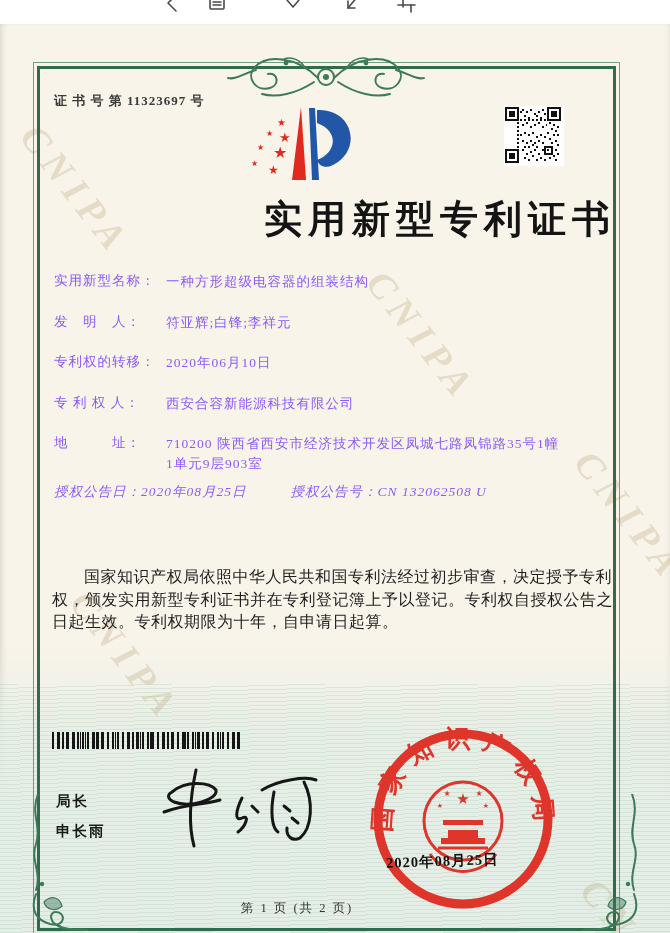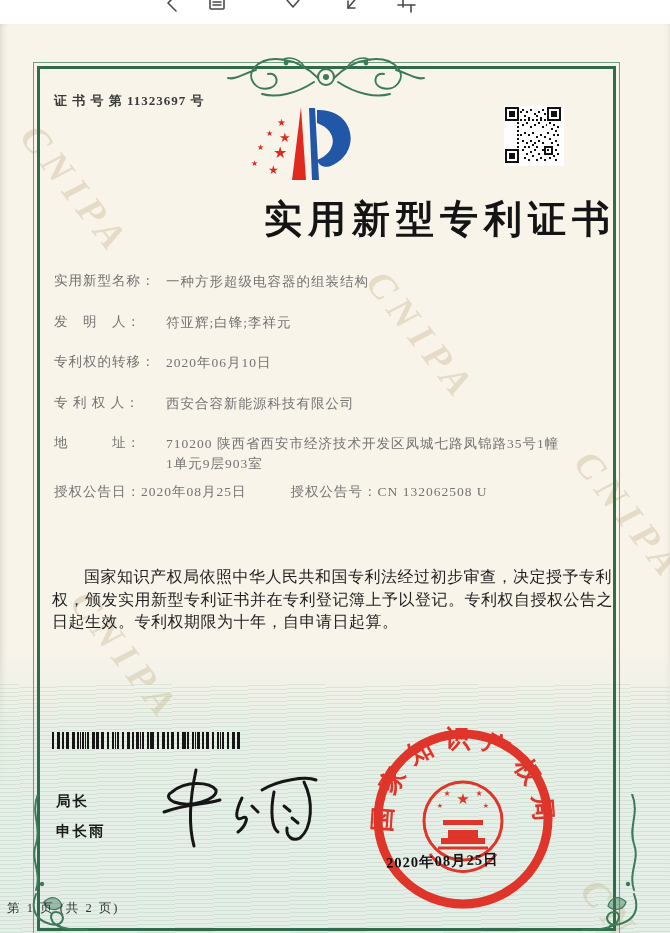--- a/index.html
+++ b/index.html
@@ -25,43 +25,43 @@
   
   .wm{position:absolute;z-index:1;font-size:38px;font-style:italic;font-weight:bold;
       letter-spacing:8px;color:rgba(199,182,148,.40);transform:rotate(52deg);transform-origin:left top;white-space:nowrap;}
   
   .certno{position:absolute;left:54px;top:68px;font-size:13px;letter-spacing:1px;color:#3a3a3a;z-index:3;font-weight:bold;}
   .logo{position:absolute;left:235px;top:80px;width:120px;height:95px;z-index:3;}
   .qr{position:absolute;left:504px;top:82px;width:58px;height:58px;z-index:3;background:#fff;padding:1px;}
   .title{position:absolute;left:36px;top:170px;width:580px;text-align:right;font-size:38px;font-weight:bold;
          letter-spacing:6px;color:#141414;z-index:3;}
   
-  .fields{position:absolute;left:54px;top:248px;width:560px;z-index:3;font-size:13.5px;letter-spacing:1px;color:#737373;}
+  .fields{position:absolute;left:54px;top:248px;width:560px;z-index:3;font-size:13.5px;letter-spacing:1px;color:#8b5cf6;}
   .frow{margin-bottom:21px;display:flex;align-items:flex-start;}
   .flabel{flex:0 0 112px;white-space:nowrap;}
   .fvalue{display:inline-block;max-width:420px;line-height:1.45;}
   .grantrow{display:flex;gap:44px;margin-top:3px;}
-  .gpair{white-space:nowrap;}
+  .gpair{white-space:nowrap;font-style:italic;}
   
   .paras{position:absolute;left:52px;top:542px;width:568px;z-index:3;font-size:16px;line-height:22.5px;color:#1f1f1f;}
   .paras p{margin:0;text-indent:2em;letter-spacing:.5px;}
   
   .barcode{position:absolute;left:52px;top:708px;width:188px;height:17px;z-index:3;
     background:
       repeating-linear-gradient(90deg,#161616 0 2px,rgba(0,0,0,0) 2px 5px),
       repeating-linear-gradient(90deg,#161616 0 1px,rgba(0,0,0,0) 1px 7px),
       repeating-linear-gradient(90deg,#161616 0 1px,rgba(0,0,0,0) 1px 11px);}
   .signer{position:absolute;left:56px;top:768px;z-index:3;font-family:"Liberation Sans","DejaVu Sans",sans-serif;
           font-weight:bold;font-size:14.5px;color:#1a1a1a;}
   .signer div{margin-bottom:11px;letter-spacing:2px;}
   .signature{position:absolute;left:158px;top:740px;width:180px;height:92px;z-index:3;}
   .seal{position:absolute;left:368px;top:700px;width:190px;height:190px;z-index:3;opacity:.92;}
   .sealdate{position:absolute;left:386px;top:827px;width:160px;z-index:4;font-size:14.5px;font-weight:bold;
             color:#111;letter-spacing:1px;transform:rotate(-2deg);}
-  .pageind{position:absolute;left:7px;top:876px;width:580px;text-align:left;font-size:12.5px;
+  .pageind{position:absolute;left:7px;top:876px;width:580px;text-align:center;font-size:12.5px;
            letter-spacing:2px;color:#333;z-index:3;}
 </style>
 </head>
 <body>
 
 <div class="page">
 
   <div class="toolbar">
     <div class="tbicon" style="left:162px">
       <svg viewBox="0 0 22 22">

